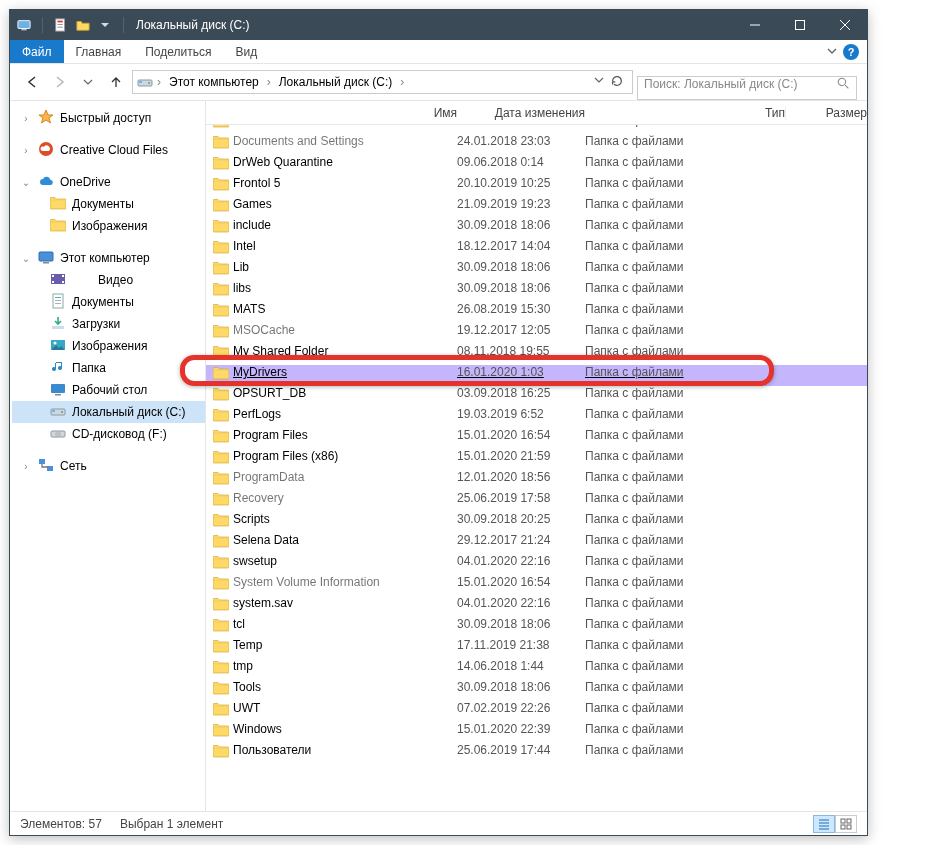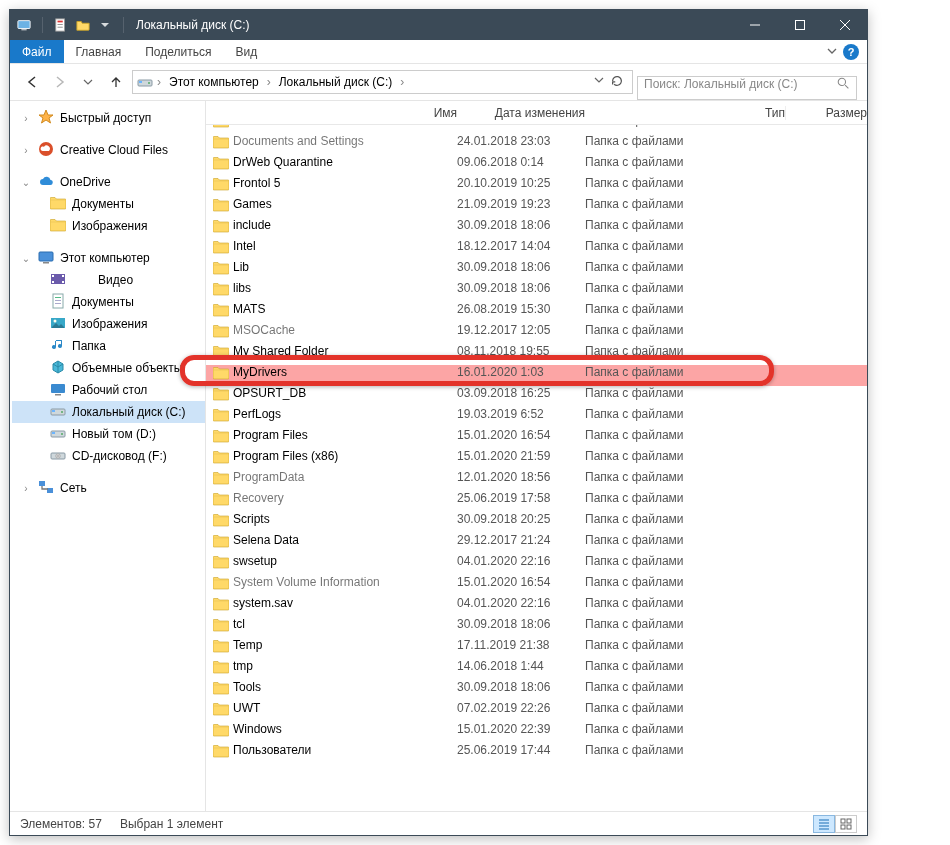--- a/index.html
+++ b/index.html
@@ -44,21 +44,21 @@
 .content { flex: 1; display: flex; flex-direction: column; min-width: 0; }
 .col-headers { height: 24px; display: flex; align-items: center; border-bottom: 1px solid #e8e8e8; color: #444; padding-left: 6px; text-align: right; }
 .col-name { width: 245px; padding-left: 4px; }
 .col-date { width: 128px; }
 .col-type { width: 200px; }
 .col-size { flex: 1; border-left: 1px solid #eee; padding-left: 12px; }
 
 .file-list { flex: 1; overflow: hidden; position: relative; }
 .file-rows { position: absolute; top: -12px; left: 0; right: 0; }
 .row { height: 21px; display: flex; padding-left: 6px; }
-.row.selected { background: #fca5a5; }
+.row.selected { background: #c4b5fd; text-decoration: underline; }
 .row.dimmed .c-name { opacity: .55; }
 .c-icon { width: 18px; height: 16px; display: inline-flex; align-items: center; justify-content: center; }
 .c-name { width: 227px; padding-left: 3px; white-space: nowrap; overflow: hidden; }
 .c-date { width: 128px; color: #555; white-space: nowrap; }
 .c-type { width: 200px; color: #555; white-space: nowrap; }
 
 .status-bar { height: 24px; border-top: 1px solid #e5e5e5; display: flex; align-items: center; padding: 0 10px; color: #444; }
 .sb-text { margin-right: 18px; }
 .sb-views { margin-left: auto; display: flex; gap: 0; }
 .sb-view { width: 22px; height: 18px; border: 1px solid #ccc; display: flex; align-items: center; justify-content: center; font-size: 10px; color: #666; }
@@ -260,61 +260,53 @@
                 <span><svg class="icon-16" viewBox="0 0 16 16">
                     <rect x="3" y="1" width="10" height="14" fill="#fff" stroke="#8aa"></rect>
                     <rect x="5" y="4" width="6" height="1" fill="#5b8"></rect>
                     <rect x="5" y="7" width="6" height="1" fill="#aac"></rect>
                     <rect x="5" y="10" width="6" height="1" fill="#aac"></rect>
                   </svg></span>
                 <span>Документы</span>
               </div>
               <div class="nav-item" style="padding-left: 38px;">
                 <span><svg class="icon-16" viewBox="0 0 16 16">
+                    <path d="M8 2v7M5 6l3 3 3-3" fill="none" stroke="#3a8" stroke-width="1.6"></path>
+                    <rect x="2" y="11" width="12" height="3" fill="#cde"></rect>
+                  </svg></span>
+                <span>Загрузки</span>
+              </div>
+              <div class="nav-item" style="padding-left: 38px;">
+                <span><svg class="icon-16" viewBox="0 0 16 16">
                     <rect x="1" y="3" width="14" height="10" fill="#38a8c8"></rect>
                     <circle cx="5" cy="6" r="1.5" fill="#ffe"></circle>
                     <path d="M2 12l4-4 3 3 2-2 3 3v1H2z" fill="#2a7a94"></path>
                   </svg></span>
                 <span>Изображения</span>
               </div>
               <div class="nav-item" style="padding-left: 38px;">
                 <span><svg class="icon-16" viewBox="0 0 16 16">
                     <path d="M6 3v7a2 2 0 1 1-1-1.7V4l7-1v6a2 2 0 1 1-1-1.7V3z" fill="#2a88c8"></path>
                   </svg></span>
                 <span>Папка</span>
-              </div>
-              <div class="nav-item" style="padding-left: 38px;">
-                <span><svg class="icon-16" viewBox="0 0 16 16">
-                    <path d="M8 2l5 3v6l-5 3-5-3V5z" fill="#4ab8d8" stroke="#2a8aa8"></path>
-                    <path d="M8 2v12M3 5l5 3 5-3" fill="none" stroke="#2a8aa8"></path>
-                  </svg></span>
-                <span>Объемные объекты</span>
               </div>
               <div class="nav-item" style="padding-left: 38px;">
                 <span><svg class="icon-16" viewBox="0 0 16 16">
                     <rect x="1" y="3" width="14" height="9" rx="1" fill="#3a8ad0"></rect>
                     <rect x="5" y="13" width="6" height="1.5" fill="#888"></rect>
                   </svg></span>
                 <span>Рабочий стол</span>
               </div>
               <div class="nav-item current" style="padding-left: 38px;">
                 <span><svg class="icon-16" viewBox="0 0 16 16">
                     <rect x="1" y="6" width="14" height="6" rx="1" fill="#cfd8dc" stroke="#8a9aa5"></rect>
                     <rect x="2" y="7" width="3" height="2" fill="#6cb5ff"></rect>
                     <circle cx="12" cy="9" r="1" fill="#5a6"></circle>
                   </svg></span>
                 <span>Локальный диск (C:)</span>
-              </div>
-              <div class="nav-item" style="padding-left: 38px;">
-                <span><svg class="icon-16" viewBox="0 0 16 16">
-                    <rect x="1" y="6" width="14" height="6" rx="1" fill="#cfd8dc" stroke="#8a9aa5"></rect>
-                    <rect x="2" y="7" width="3" height="2" fill="#6cb5ff"></rect>
-                    <circle cx="12" cy="9" r="1" fill="#5a6"></circle>
-                  </svg></span>
-                <span>Новый том (D:)</span>
               </div>
               <div class="nav-item" style="padding-left: 38px;">
                 <span><svg class="icon-16" viewBox="0 0 16 16">
                     <rect x="1" y="6" width="14" height="6" rx="1" fill="#cfd8dc" stroke="#8a9aa5"></rect>
                     <circle cx="8" cy="9" r="2.2" fill="#e8e8e8" stroke="#aaa"></circle>
                     <circle cx="8" cy="9" r=".7" fill="#fff" stroke="#aaa"></circle>
                   </svg></span>
                 <span>CD-дисковод (F:)</span>
               </div>
             </div>

